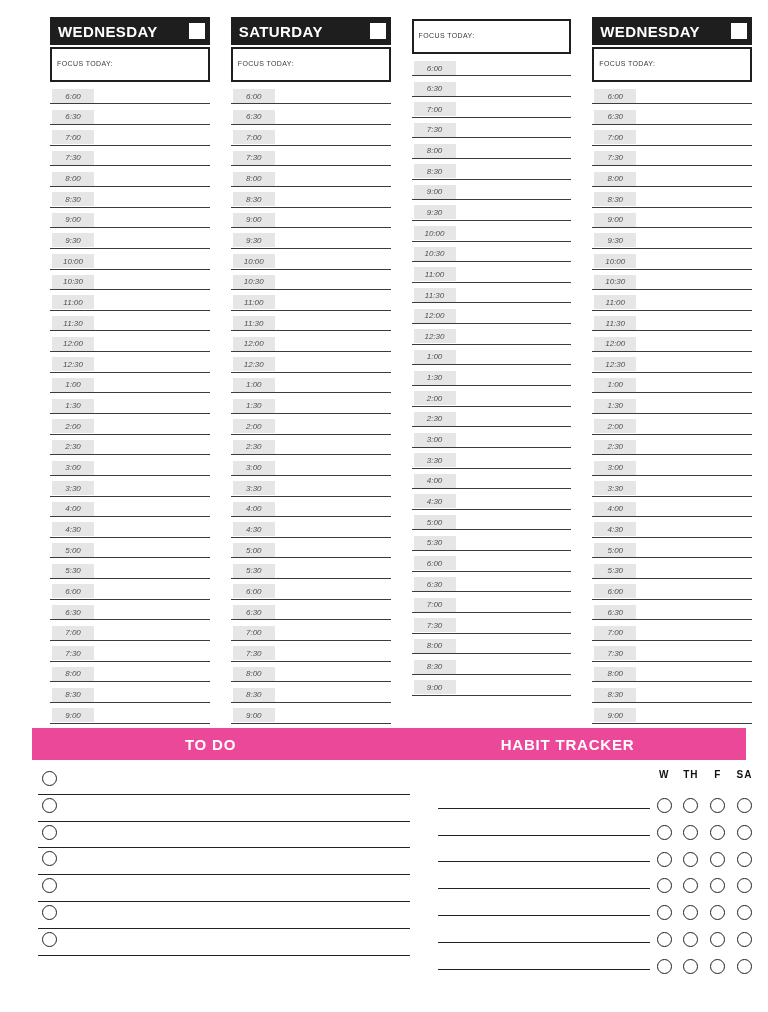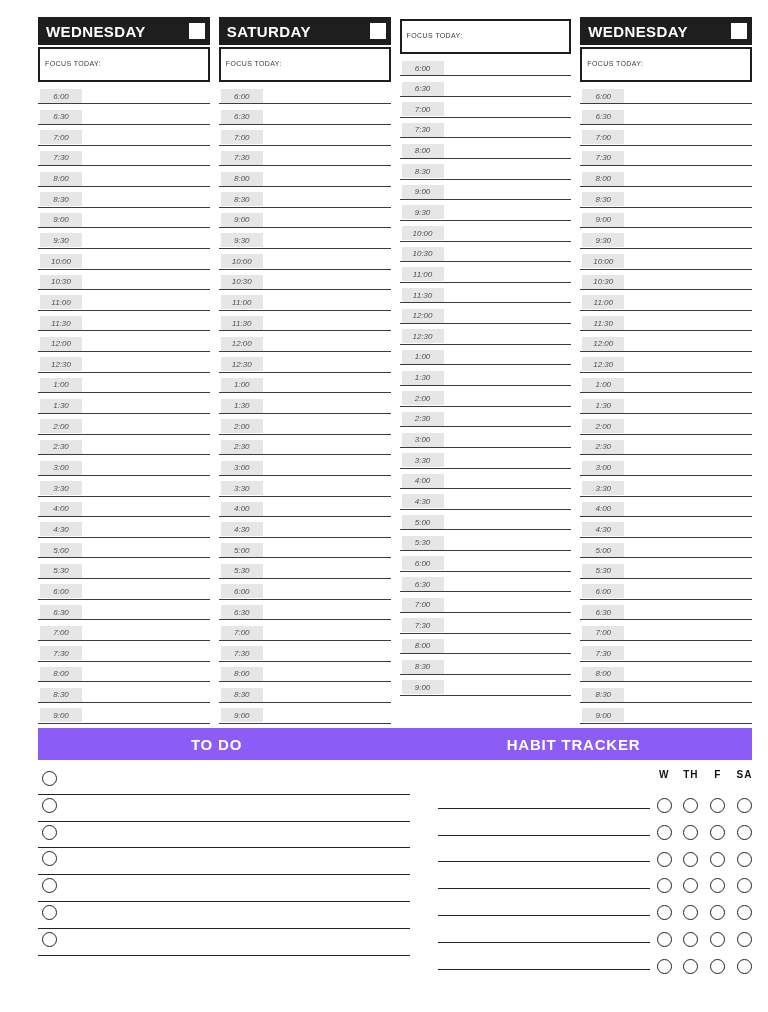--- a/index.html
+++ b/index.html
@@ -3,40 +3,40 @@
 <meta charset="utf-8">
 <style>
   * { margin:0; padding:0; box-sizing:border-box; }
   html,body { width:768px; height:1012px; background:#ffffff;
               font-family:"Liberation Sans", sans-serif; }
   .page { position:relative; width:768px; height:1012px; background:#fff; overflow:hidden; }
 
   
   .days-grid { position:absolute; left:38px; top:17px; width:714px;
                display:grid; grid-template-columns:repeat(4,1fr); column-gap:9px; }
-  .day-col { position:relative; }
+  .day-col { position:relative;margin-left:12px; }
   .day-header { background:#1e1e1e; color:#fff; height:28px;
                 display:flex; align-items:center; justify-content:space-between;
                 padding:0 5px 0 8px; }
   .day-name { font-weight:bold; font-size:15px; letter-spacing:.4px; white-space:nowrap; }
   .day-checkbox { width:16px; height:16px; background:#fff; flex:0 0 auto; }
   .focus-box { margin-top:2px; border:2px solid #1e1e1e; height:35px; background:#fff;
                padding:3px 0 0 5px; }
   .focus-label { font-size:7px; letter-spacing:.4px; color:#3a3a3a; }
   .time-rows { margin-top:6px;font-style:italic; }
   .time-row { position:relative; height:20.65px; }
   .time-label { position:absolute; left:2px; top:1px; width:42px; height:14px;
                 background:#e6e6e6; color:#4f4f4f; font-size:8px;
                 display:flex; align-items:center; justify-content:center; }
   .time-line { position:absolute; left:0; right:0; top:15.4px; height:0;
                border-bottom:1.7px solid #3c3c3c; }
 
   
-  .bottom-bar { position:absolute; left:38px; top:728px; width:714px; height:32px;
-                background:#8b5cf6; display:flex; }
+  .bottom-bar { position:absolute; left:32px; top:728px; width:714px; height:32px;
+                background:#ec4899; display:flex; }
   .bottom-bar .half { flex:1 1 50%; display:flex; align-items:center; justify-content:center; }
   .bar-title { color:#fff; font-weight:bold; font-size:15px; letter-spacing:.8px; }
 
   .todo-list { position:absolute; left:38px; top:768px; width:372px; }
   .todo-row { position:relative; height:26.8px; }
   .todo-circle { position:absolute; left:4px; top:3px; width:15px; height:15px;
                  border:1.6px solid #222; border-radius:50%; background:#fff; }
   .todo-line { position:absolute; left:0; right:0; bottom:0; height:0;
                border-bottom:1.4px solid #222; }
 

